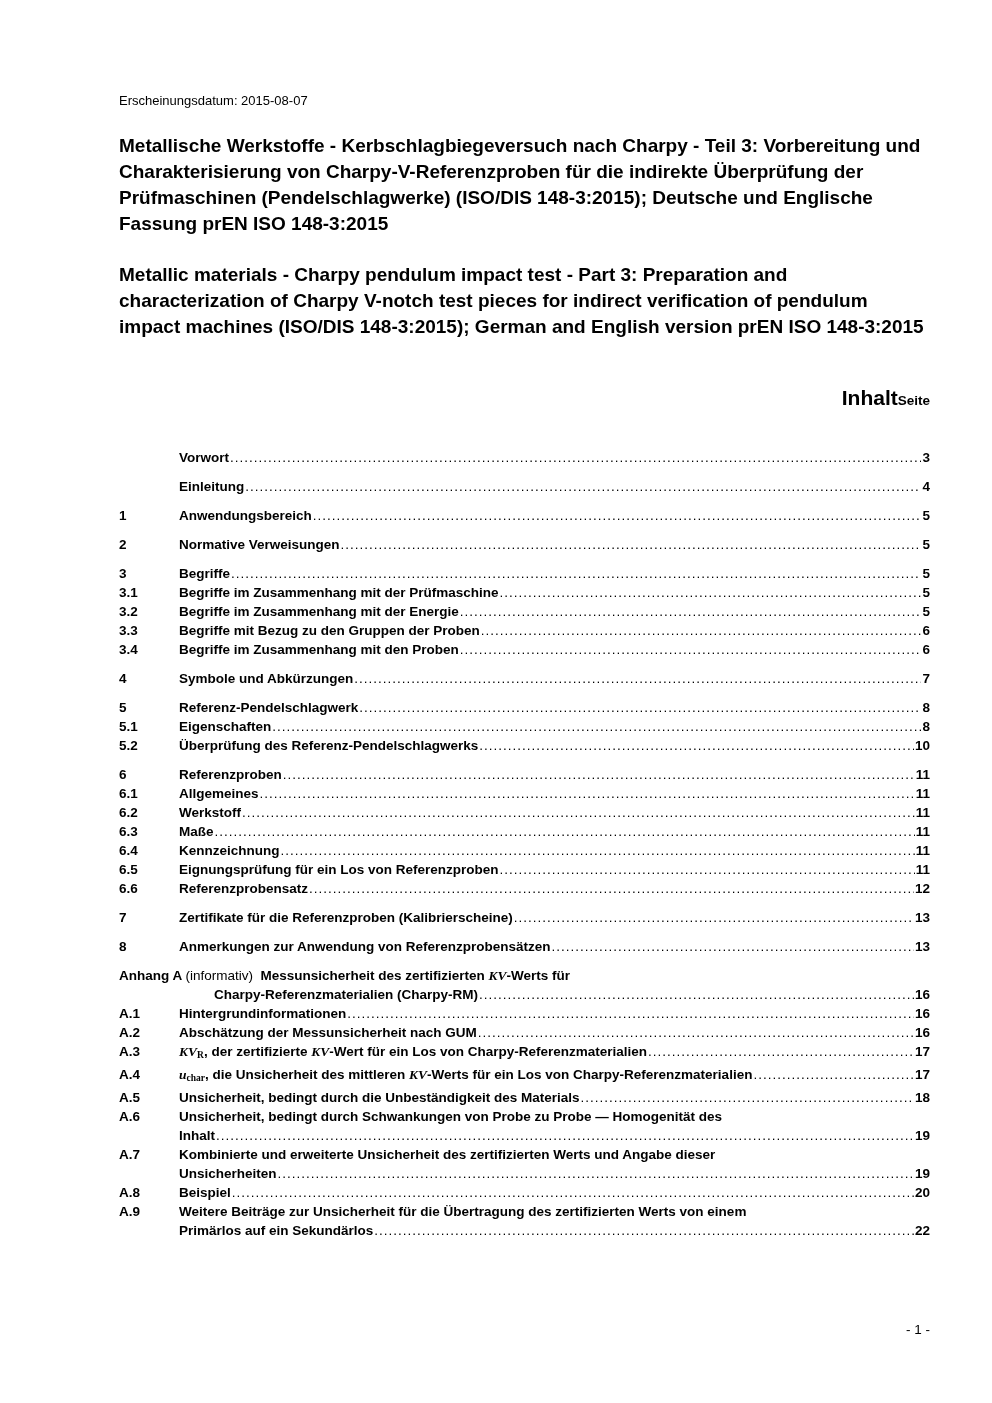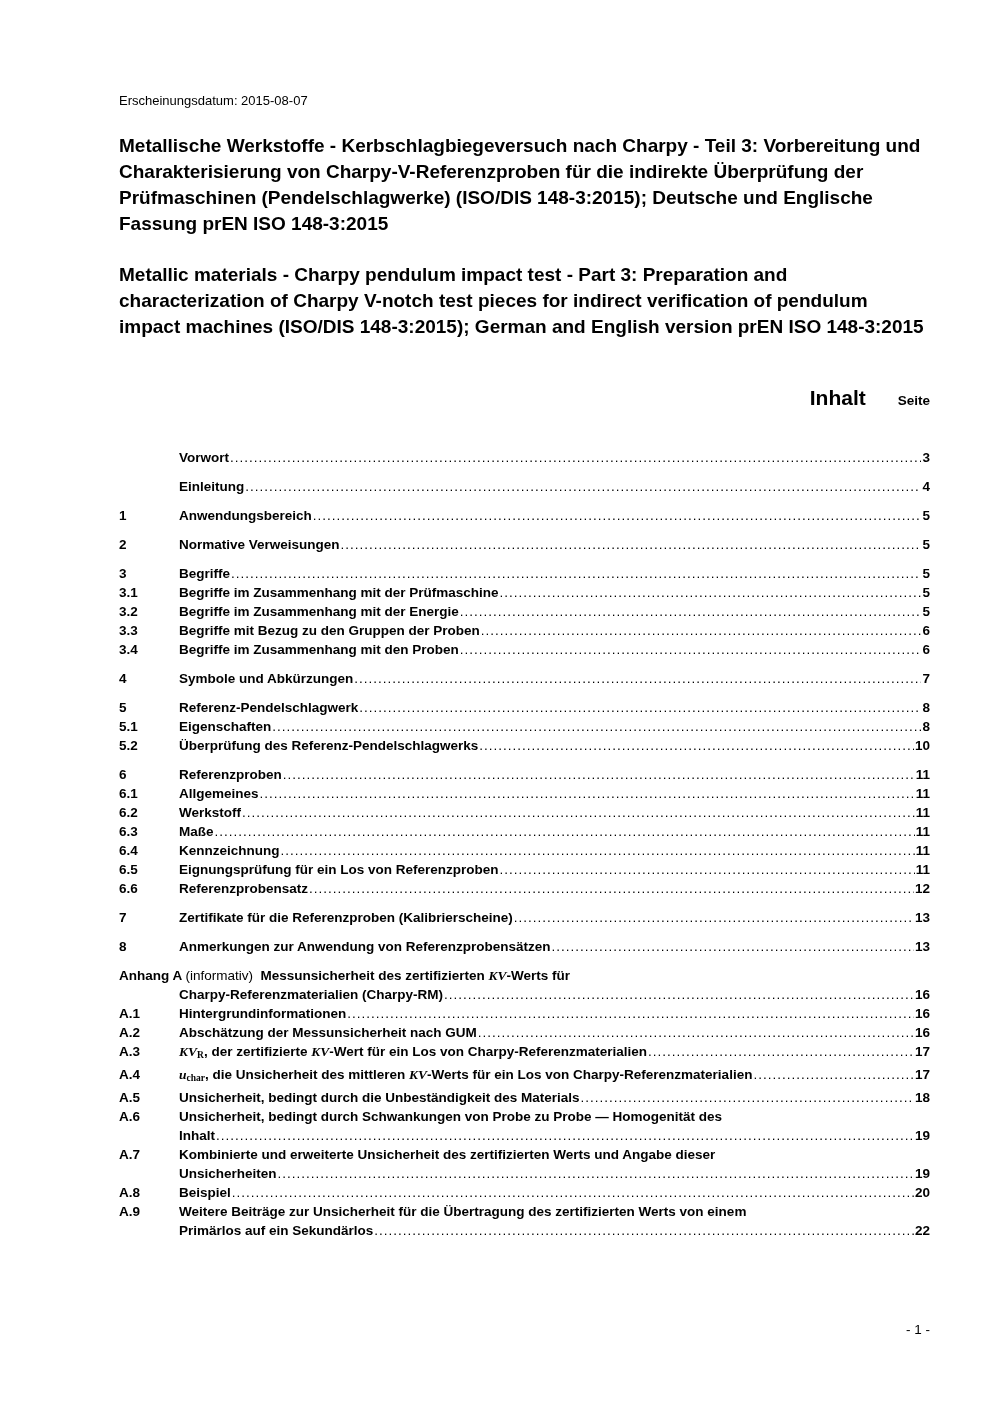--- a/index.html
+++ b/index.html
@@ -21,21 +21,21 @@
     margin-top: 25px;
     max-width: 818px;
   }
   .toc-header {
     display: flex;
     justify-content: flex-end;
     align-items: baseline;
     margin-top: 46px;
   }
   .toc-heading { font-size: 21px; font-weight: bold; }
-  .seite-label { font-size: 13.5px; font-weight: bold; margin-left: 32px; }
+  .seite-label { font-size: 13.5px; font-weight: bold; }
   .toc { margin-top: 38px; font-size: 13.5px; }
   .toc-group { margin-bottom: 10px; }
   .toc-entry { display: flex; font-weight: bold; line-height: 19px; }
   .toc-entry.toc-reg { font-weight: bold; }
   .toc-num { width: 60px; flex: 0 0 60px; }
   .toc-body { flex: 1; min-width: 0; }
   .toc-line.with-page { display: flex; align-items: baseline; }
   .toc-text { flex-shrink: 0; }
   .dots {
     flex: 1;
@@ -43,21 +43,21 @@
     white-space: nowrap;
     margin: 0 1px;
     letter-spacing: 1px;
     font-weight: normal;
   }
   .dots::after {
     content: "........................................................................................................................................................................................................";
   }
   .toc-page { white-space: nowrap; }
   .toc-entry.hang { display: block; }
-  .toc-entry.hang .toc-line:nth-child(n+2) { margin-left: 60px; text-align: right; }
+  .toc-entry.hang .toc-line:nth-child(n+2) { margin-left: 95px; text-align: right; }
   .seg-reg { font-weight: normal; text-align: center; }
   .seg-math {
     font-family: "Liberation Serif", "DejaVu Serif", serif;
     font-style: italic;
   }
   .seg-sub {
     font-family: "Liberation Serif", "DejaVu Serif", serif;
     font-size: 9.5px;
     vertical-align: -2px;
   }

